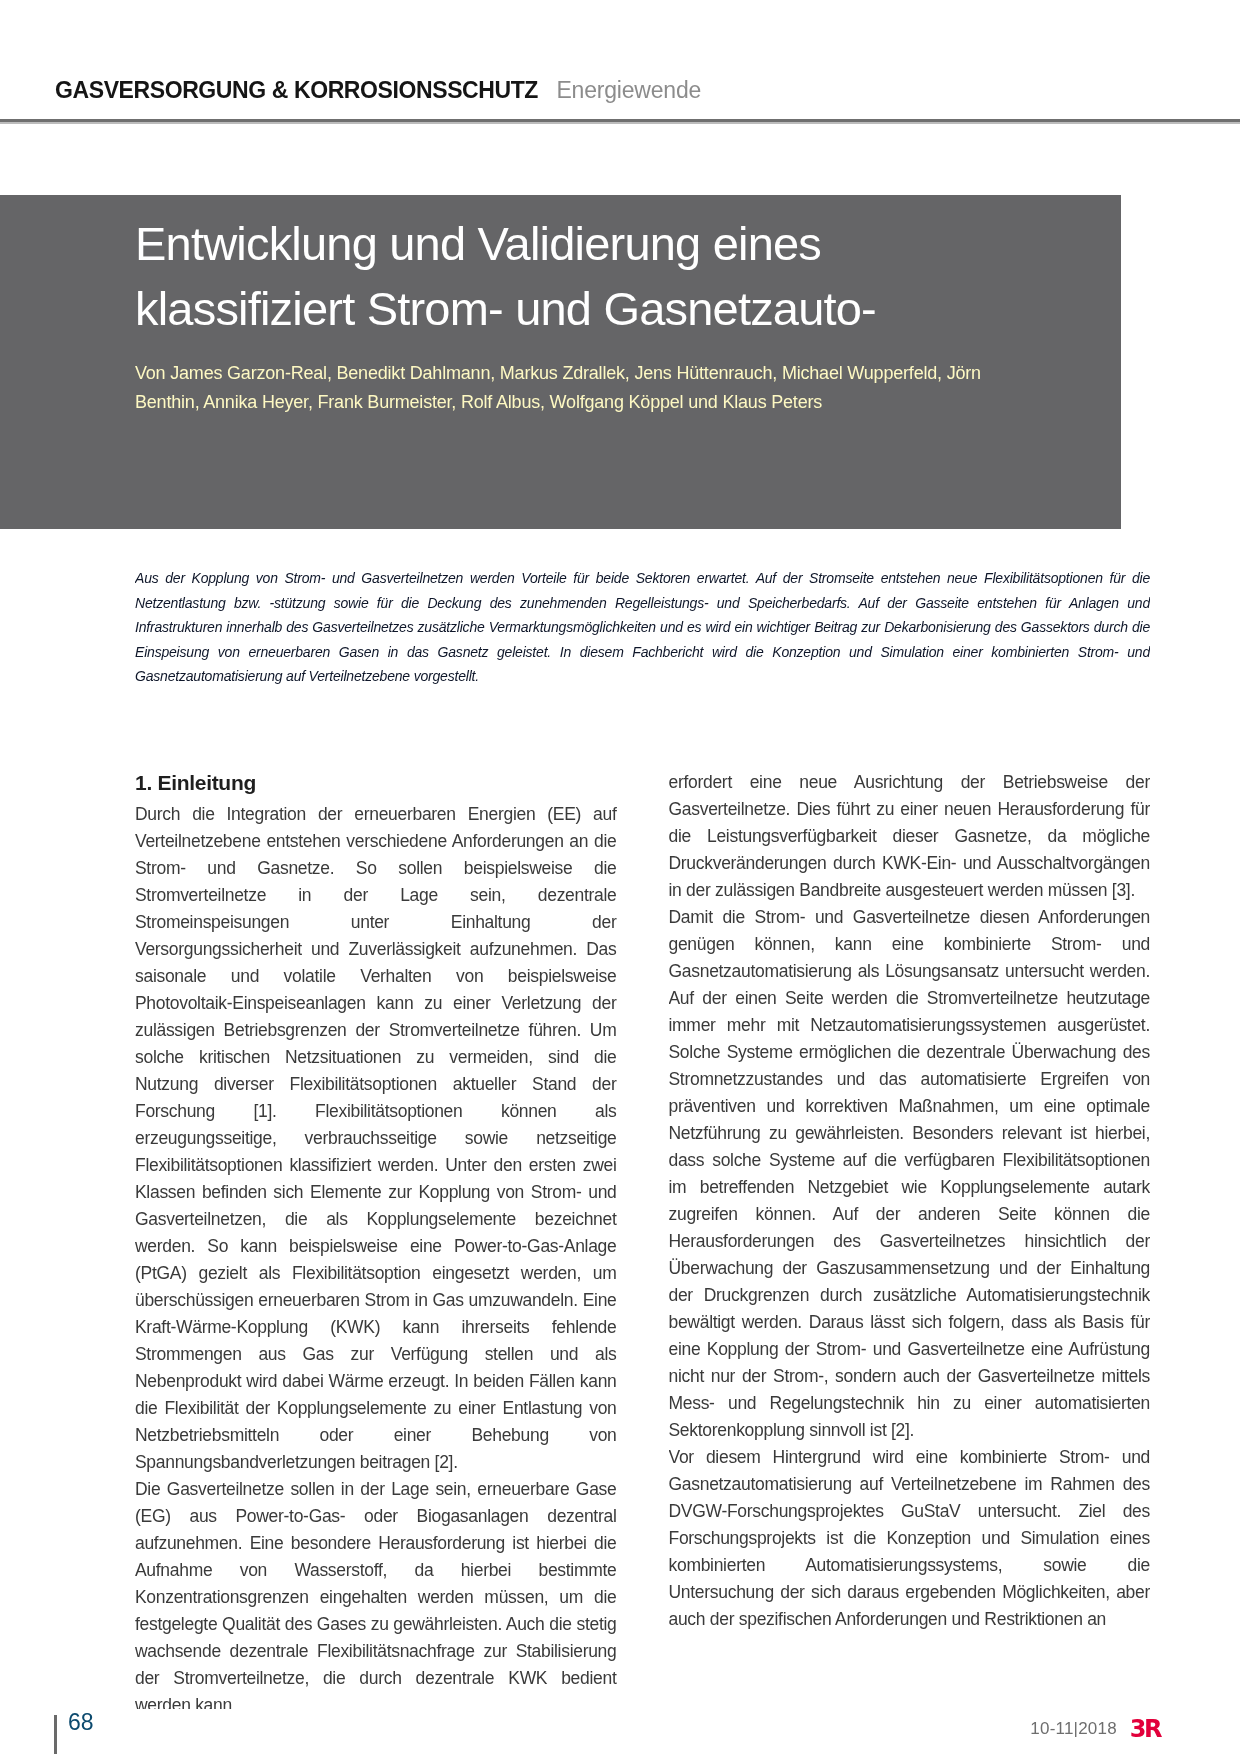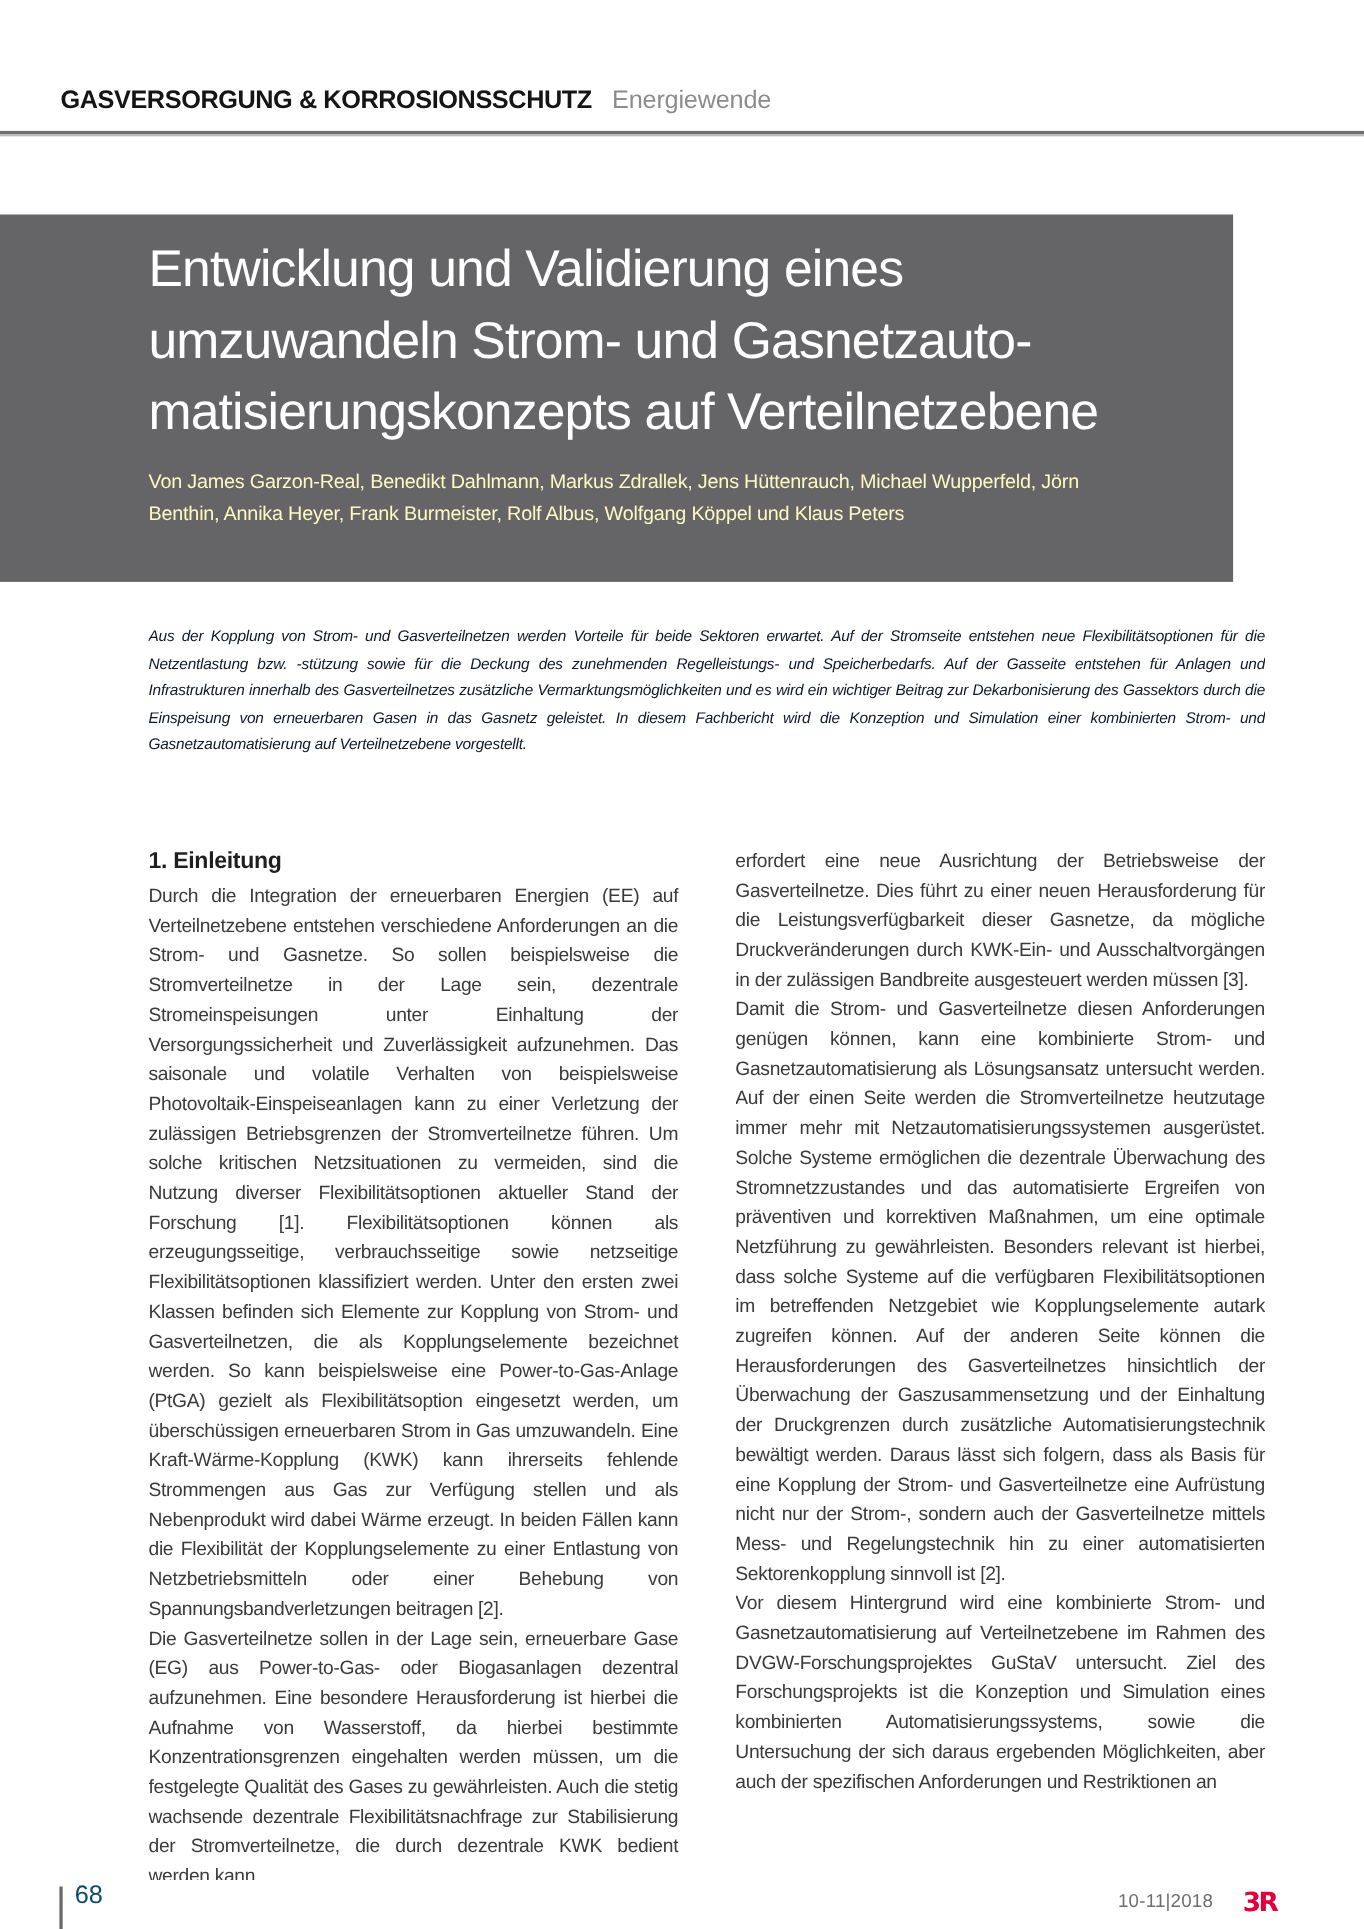--- a/index.html
+++ b/index.html
@@ -51,21 +51,21 @@
   .section-heading {
     font-size:21px; font-weight:bold; color:#1f1f1f;
     margin:0 0 5px 0; letter-spacing:-0.3px; text-align:left;
   }
 
   
   .footer-bar { position:absolute; left:54px; top:1698px; width:3px; height:56px; background:#6a6a6a; }
   .page-number { position:absolute; left:68px; top:1692px; font-size:23px; color:#0c4a6e; }
   .footer-right {
     position:absolute; right:80px; top:1698px;
-    display:flex; align-items:center; gap:27px; white-space:nowrap;
+    display:flex; align-items:center; gap:13px; white-space:nowrap;
   }
   .issue { font-size:17px; color:#6e6e6e; letter-spacing:0.2px; }
   .journal-logo {
     font-size:24px; font-weight:800; color:#e2003b;
     letter-spacing:-2.5px; font-family:"DejaVu Sans", sans-serif; 
   }
 </style>
 </head>
 <body>
 
@@ -74,22 +74,21 @@
   <div class="kicker">
     <span class="k-title">GASVERSORGUNG &amp; KORROSIONSSCHUTZ</span>
     <span class="k-sub">Energiewende</span>
   </div>
 
   <div class="head-rule"></div>
 
   <div class="title-block">
     <div class="article-title">
       <div>Entwicklung und Validierung eines</div>
-      <div>umzuwandeln Strom- und Gasnetzauto-</div>
-      <div>matisierungskonzepts auf Verteilnetzebene</div>
+      <div>klassifiziert Strom- und Gasnetzauto-</div>
     </div>
     <div class="authors">Von James Garzon-Real, Benedikt Dahlmann, Markus Zdrallek, Jens Hüttenrauch, Michael Wupperfeld, Jörn Benthin, Annika Heyer, Frank Burmeister, Rolf Albus, Wolfgang Köppel und Klaus Peters</div>
   </div>
 
   <div class="abstract">Aus der Kopplung von Strom- und Gasverteilnetzen werden Vorteile für beide Sektoren erwartet. Auf der Stromseite entstehen neue Flexibilitätsoptionen für die Netzentlastung bzw. -stützung sowie für die Deckung des zunehmenden Regelleistungs- und Speicherbedarfs. Auf der Gasseite entstehen für Anlagen und Infrastrukturen innerhalb des Gasverteilnetzes zusätzliche Vermarktungsmöglichkeiten und es wird ein wichtiger Beitrag zur Dekarbonisierung des Gassektors durch die Einspeisung von erneuerbaren Gasen in das Gasnetz geleistet. In diesem Fachbericht wird die Konzeption und Simulation einer kombinierten Strom- und Gasnetzautomatisierung auf Verteilnetzebene vorgestellt.</div>
 
   <div class="columns">
     <div class="col">
       <h2 class="section-heading">1. Einleitung</h2>
       <p>Durch die Integration der erneuerbaren Energien (EE) auf Verteilnetzebene entstehen verschiedene Anforderungen an die Strom- und Gasnetze. So sollen beispielsweise die Stromverteilnetze in der Lage sein, dezentrale Stromeinspeisungen unter Einhaltung der Versorgungssicherheit und Zuverlässigkeit aufzunehmen. Das saisonale und volatile Verhalten von beispielsweise Photovoltaik-Einspeiseanlagen kann zu einer Verletzung der zulässigen Betriebsgrenzen der Stromverteilnetze führen. Um solche kritischen Netzsituationen zu vermeiden, sind die Nutzung diverser Flexibilitätsoptionen aktueller Stand der Forschung [1]. Flexibilitätsoptionen können als erzeugungsseitige, verbrauchsseitige sowie netzseitige Flexibilitätsoptionen klassifiziert werden. Unter den ersten zwei Klassen befinden sich Elemente zur Kopplung von Strom- und Gasverteilnetzen, die als Kopplungselemente bezeichnet werden. So kann beispielsweise eine Power-to-Gas-Anlage (PtGA) gezielt als Flexibilitätsoption eingesetzt werden, um überschüssigen erneuerbaren Strom in Gas umzuwandeln. Eine Kraft-Wärme-Kopplung (KWK) kann ihrerseits fehlende Strommengen aus Gas zur Verfügung stellen und als Nebenprodukt wird dabei Wärme erzeugt. In beiden Fällen kann die Flexibilität der Kopplungselemente zu einer Entlastung von Netzbetriebsmitteln oder einer Behebung von Spannungsbandverletzungen beitragen [2].</p>

